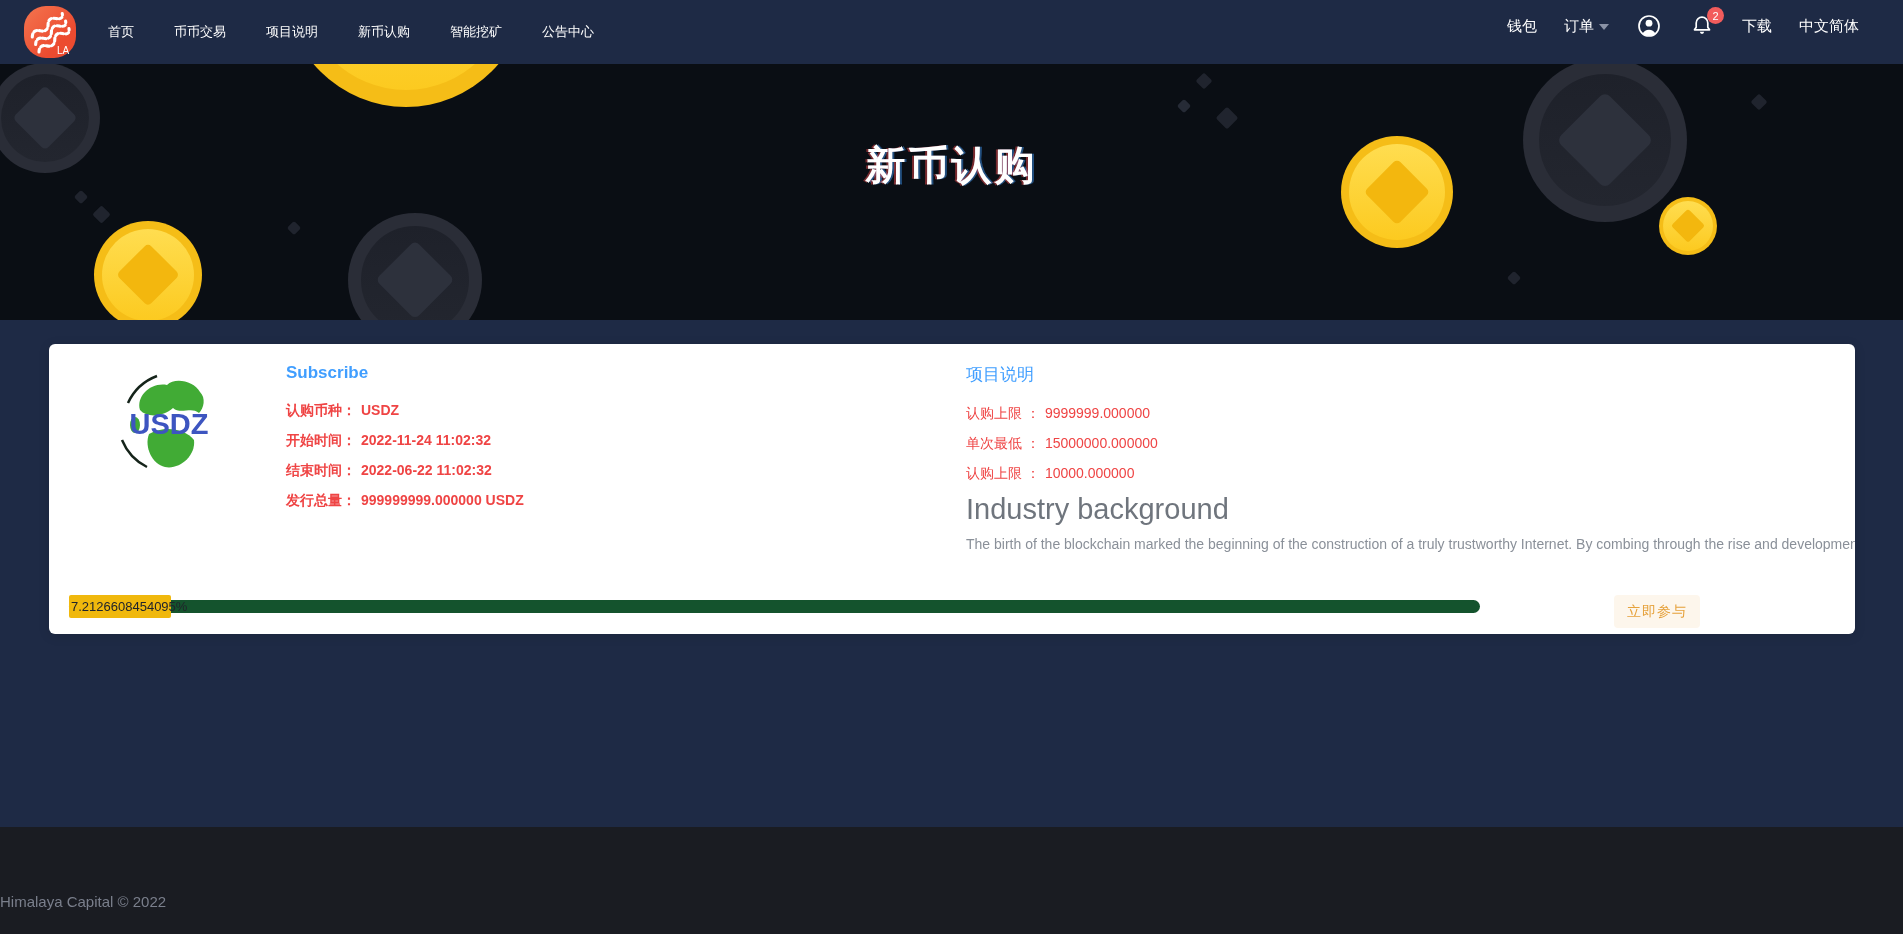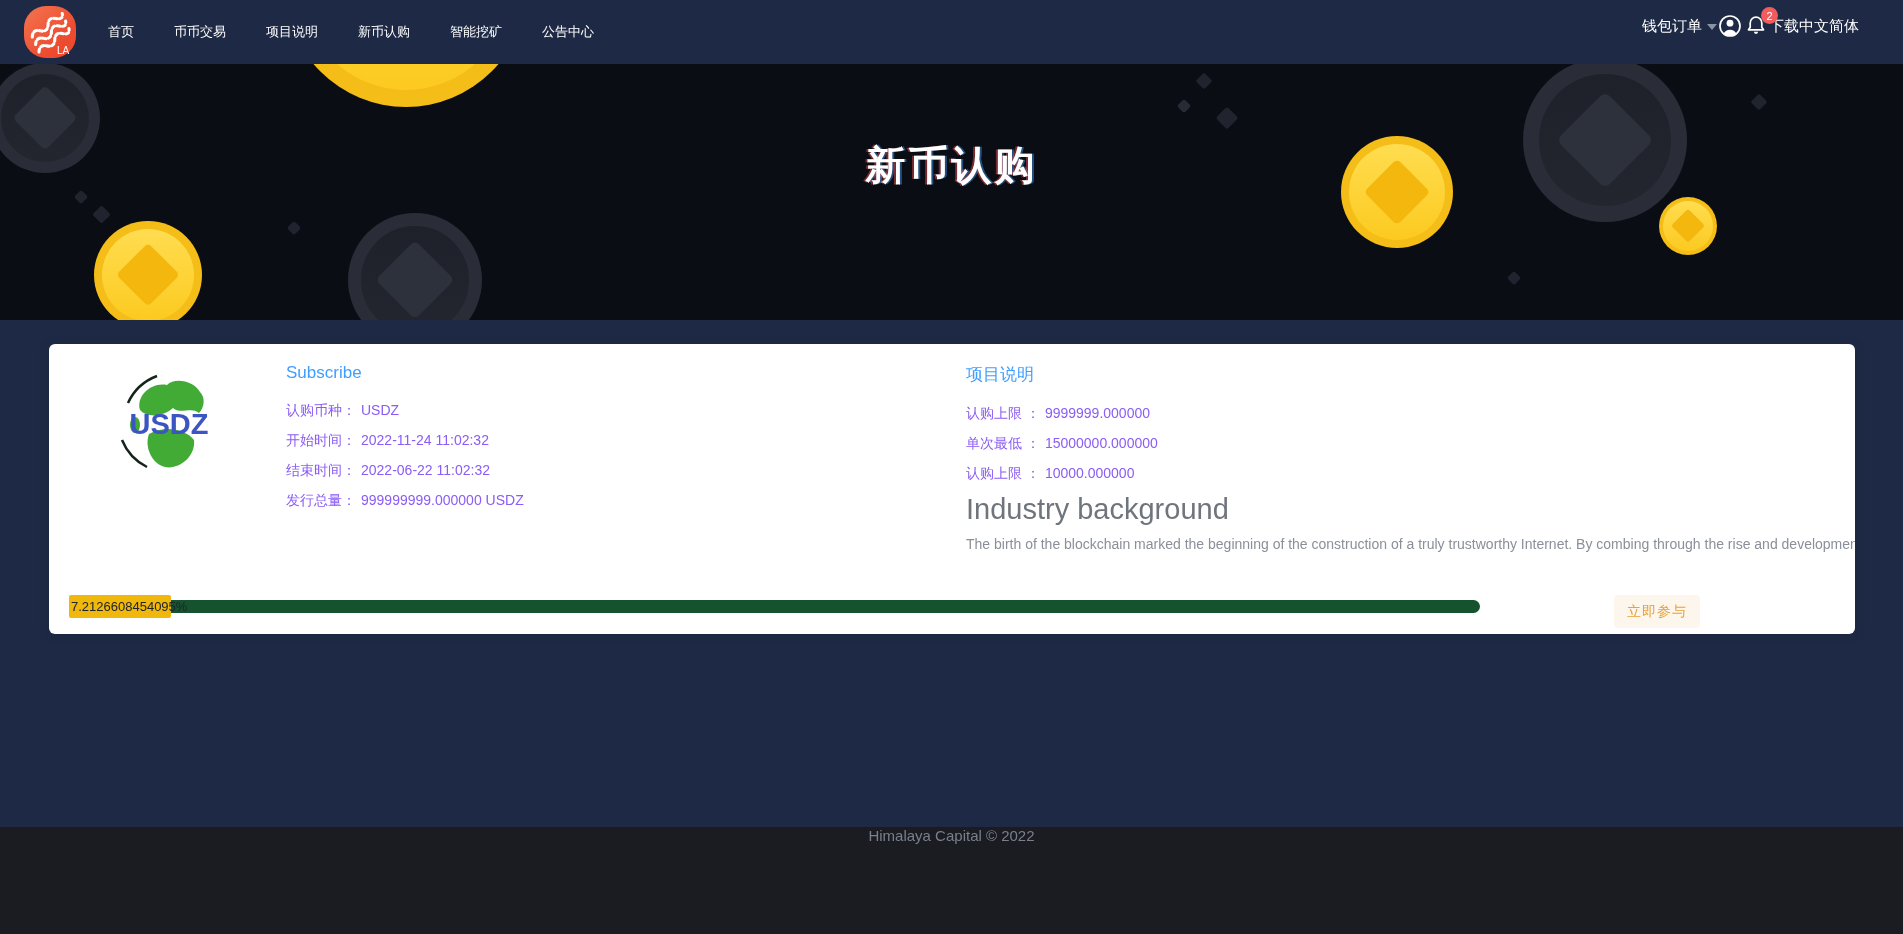--- a/index.html
+++ b/index.html
@@ -7,21 +7,21 @@
   body { font-family:"Liberation Sans", sans-serif; background:#1e2a45; overflow:hidden; }
   .page { position:relative; width:1903px; height:934px; }
 
   
   .nav { position:absolute; top:0; left:0; width:100%; height:64px; background:#1e2a45; z-index:30; display:flex; align-items:center; }
   .logo { position:absolute; left:24px; top:6px; width:52px; height:52px; border-radius:22px;
           background:linear-gradient(135deg,#f4754f 0%,#ec4b30 70%); cursor:pointer; }
   .logo svg { width:52px; height:52px; display:block; }
   .nav-menu { display:flex; gap:40px; margin-left:108px; }
   .nav-item { color:#ffffff; font-size:13px; cursor:pointer; white-space:nowrap; }
-  .nav-right { position:absolute; right:44px; top:0; height:52px; display:flex; align-items:center; }
+  .nav-right { position:absolute; right:44px; top:0; height:52px; display:flex; align-items:center; gap:27px; }
   .nav-link { color:#ffffff; font-size:15px; cursor:pointer; white-space:nowrap; display:flex; align-items:center; gap:5px; }
   .caret { width:0; height:0; border-left:5px solid transparent; border-right:5px solid transparent; border-top:6px solid #8a92a6; display:inline-block; margin-top:2px; }
   .icon-btn { position:relative; width:26px; height:26px; display:flex; align-items:center; justify-content:center; cursor:pointer; }
   .icon-btn svg { width:24px; height:24px; display:block; }
   .badge { position:absolute; top:-6px; right:-9px; min-width:17px; height:17px; border-radius:9px; background:#f25c5c;
            color:#fff; font-size:11px; display:flex; align-items:center; justify-content:center; padding:0 4px; }
 
   
   .hero { position:absolute; top:64px; left:0; width:100%; height:256px; background:#0a0e14; overflow:hidden; }
   .hero-title { position:absolute; top:74px; left:0; width:100%; text-align:center; color:#ffffff;
@@ -37,38 +37,38 @@
                    background:#2d313c; border-radius:10%; }
   .deco-diamond { position:absolute; background:#20242e; transform:rotate(45deg); border-radius:2px; }
 
   
   .main { position:absolute; top:320px; left:0; width:100%; height:507px; background:#1e2a45; }
   .card { position:absolute; left:49px; top:24px; width:1806px; height:290px; background:#ffffff; border-radius:6px;
           box-shadow:0 2px 12px rgba(0,0,0,.12); }
   .coin-logo { position:absolute; left:66px; top:26px; width:108px; height:108px; }
   .col-title { font-size:17px; color:#409eff; }
   .info-col { position:absolute; top:19px; }
-  .info-col.left { left:237px; }
+  .info-col.left { left:237px;font-weight:bold; }
   .info-col.right { left:917px; width:889px; overflow:hidden; }
   .info-rows { margin-top:12px; }
-  .info-row { height:30px; line-height:30px; font-size:14px; color:#8b5cf6; white-space:nowrap; }
+  .info-row { height:30px; line-height:30px; font-size:14px; color:#ef4444; white-space:nowrap; }
   .info-row .val { margin-left:5px; }
   .industry-heading { margin-top:5px; font-size:29px; color:#6f757d; font-weight:400; white-space:nowrap; }
   .industry-desc { margin-top:10px; font-size:14px; color:#8a9099; white-space:nowrap; overflow:hidden; width:889px; }
   .progress-track { position:absolute; left:20px; top:256px; width:1411px; height:13px; border-radius:7px; background:#14532d; }
   .progress-fill { position:absolute; left:0; top:-5px; height:23px; background:#f0b80d; border-radius:2px;
                    display:flex; align-items:center; padding:0 2px; }
   .progress-fill span { font-size:13px; color:#20242c; white-space:nowrap; }
   .join-btn { position:absolute; left:1565px; top:251px; width:86px; height:33px; border:none; border-radius:4px;
               background:#fdf6ec; color:#e6a23c; font-size:14px; letter-spacing:1px; cursor:pointer;
               font-family:"Liberation Sans", sans-serif; }
 
   
   .footer { position:absolute; top:827px; left:0; width:100%; height:107px; background:#1a1c22; }
-  .footer p { text-align:center; font-size:15px; color:#7a7f8c; }
+  .footer p { margin-top:66px; font-size:15px; color:#7a7f8c; }
 </style>
 </head>
 <body>
 
 <div class="page">
 
   <nav class="nav">
     <div class="logo">
       <svg viewBox="0 0 52 52">
         <g transform="rotate(-38 26 26)" stroke="#ffffff" stroke-width="3.1" fill="none" stroke-dasharray="3 2.6" stroke-linecap="round">

